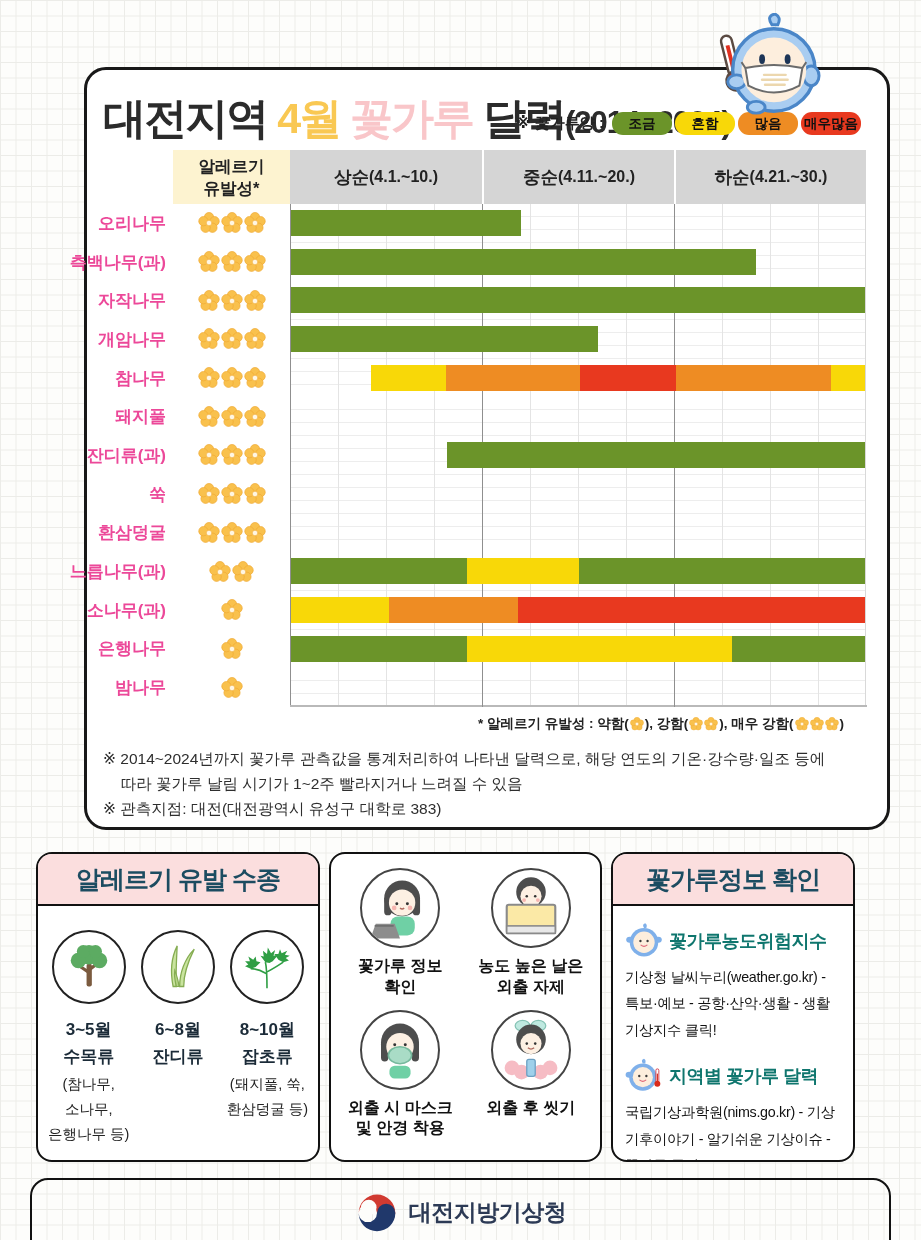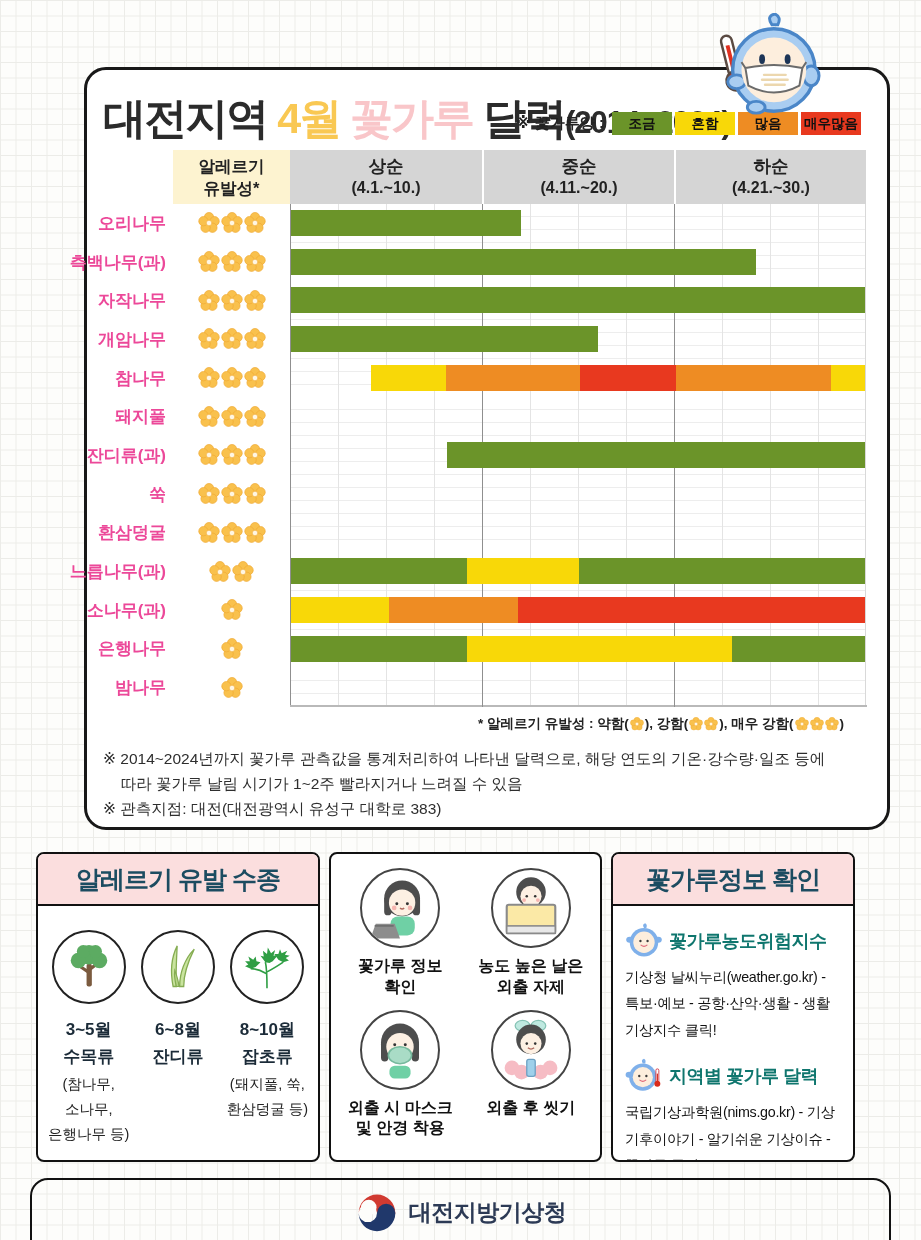--- a/index.html
+++ b/index.html
@@ -27,34 +27,34 @@
   .t-pink { color:#f9c6c9; }
   .t-years { font-size:31px; font-weight:600; letter-spacing:-1px; }
   .mascot { position:absolute; right:66px; top:-57px; width:108px; height:108px; z-index:3; }
 
   .legend-row {
     position:absolute; top:42px; right:26px; display:flex; align-items:center; gap:4px;
   }
   .legend-label { font-size:15px; font-weight:700; color:#222; margin-right:4px; }
   .leg-box {
     width:60px; height:23px; display:flex; align-items:center; justify-content:center;
-    font-size:13.5px; font-weight:700; color:#111;
+    font-size:13.5px; font-weight:700; color:#111;border-radius:11px;
   }
 
   
   .calendar { position:absolute; left:0; top:80px; width:779px; }
   .cal-header { display:flex; height:54px; }
   .cal-spacer { width:86px; }
   .cal-allergy {
     width:117px; background:#fdf3d0; display:flex; flex-direction:column;
     align-items:center; justify-content:center; font-weight:700; font-size:16.5px;
     color:#222; line-height:1.35;
   }
   .cal-col {
-    width:192px; background:#d5d5d5; display:flex; flex-direction:column;
+    width:192px; background:#d5d5d5; display:flex; 
     align-items:center; justify-content:center; color:#222; line-height:1.3;
   }
   .cal-col + .cal-col { border-left:2px solid #fff; }
   .cal-col .c1 { font-size:17.5px; font-weight:700; }
   .cal-col .c2 { font-size:16px; font-weight:600; }
 
   .cal-rows { position:relative; }
   .cal-row { display:flex; height:38.7px; align-items:stretch; }
   .r-label {
     width:86px; text-align:right; padding-right:7px; font-weight:700; font-size:17px;
@@ -82,21 +82,21 @@
 
   .cal-footnote {
     margin:8px 22px 0 0; text-align:right; font-size:13.5px; font-weight:600; color:#222;
     display:flex; justify-content:flex-end; align-items:center; gap:1px;
   }
   .notes { margin:14px 22px 0 16px; font-size:15.5px; color:#2e2e2e; line-height:1.6; }
   .note-line { padding-left:1.15em; text-indent:-1.15em; }
 
   
   .panels { position:absolute; left:36px; top:852px; display:flex; gap:9px; }
-  .panel { background:#fff; border:2.5px solid #111; border-radius:8px; height:310px; overflow:hidden; }
+  .panel { background:#fff; border:2.5px solid #111; border-radius:16px; height:310px; overflow:hidden; }
   .panel-1 { width:284px; } .panel-2 { width:273px; } .panel-3 { width:244px; }
   .panel-header {
     height:52px; background:#fbdede; border-bottom:2.5px solid #111;
     display:flex; align-items:center; justify-content:center;
     font-size:25px; font-weight:800; letter-spacing:-1px; color:#1c4c61;
   }
   .p1-body { display:flex; padding:24px 6px 0; }
   .p1-item { flex:1; text-align:center; }
   .circle-icon {
     width:74px; height:74px; border:2.5px solid #222; border-radius:50%;

